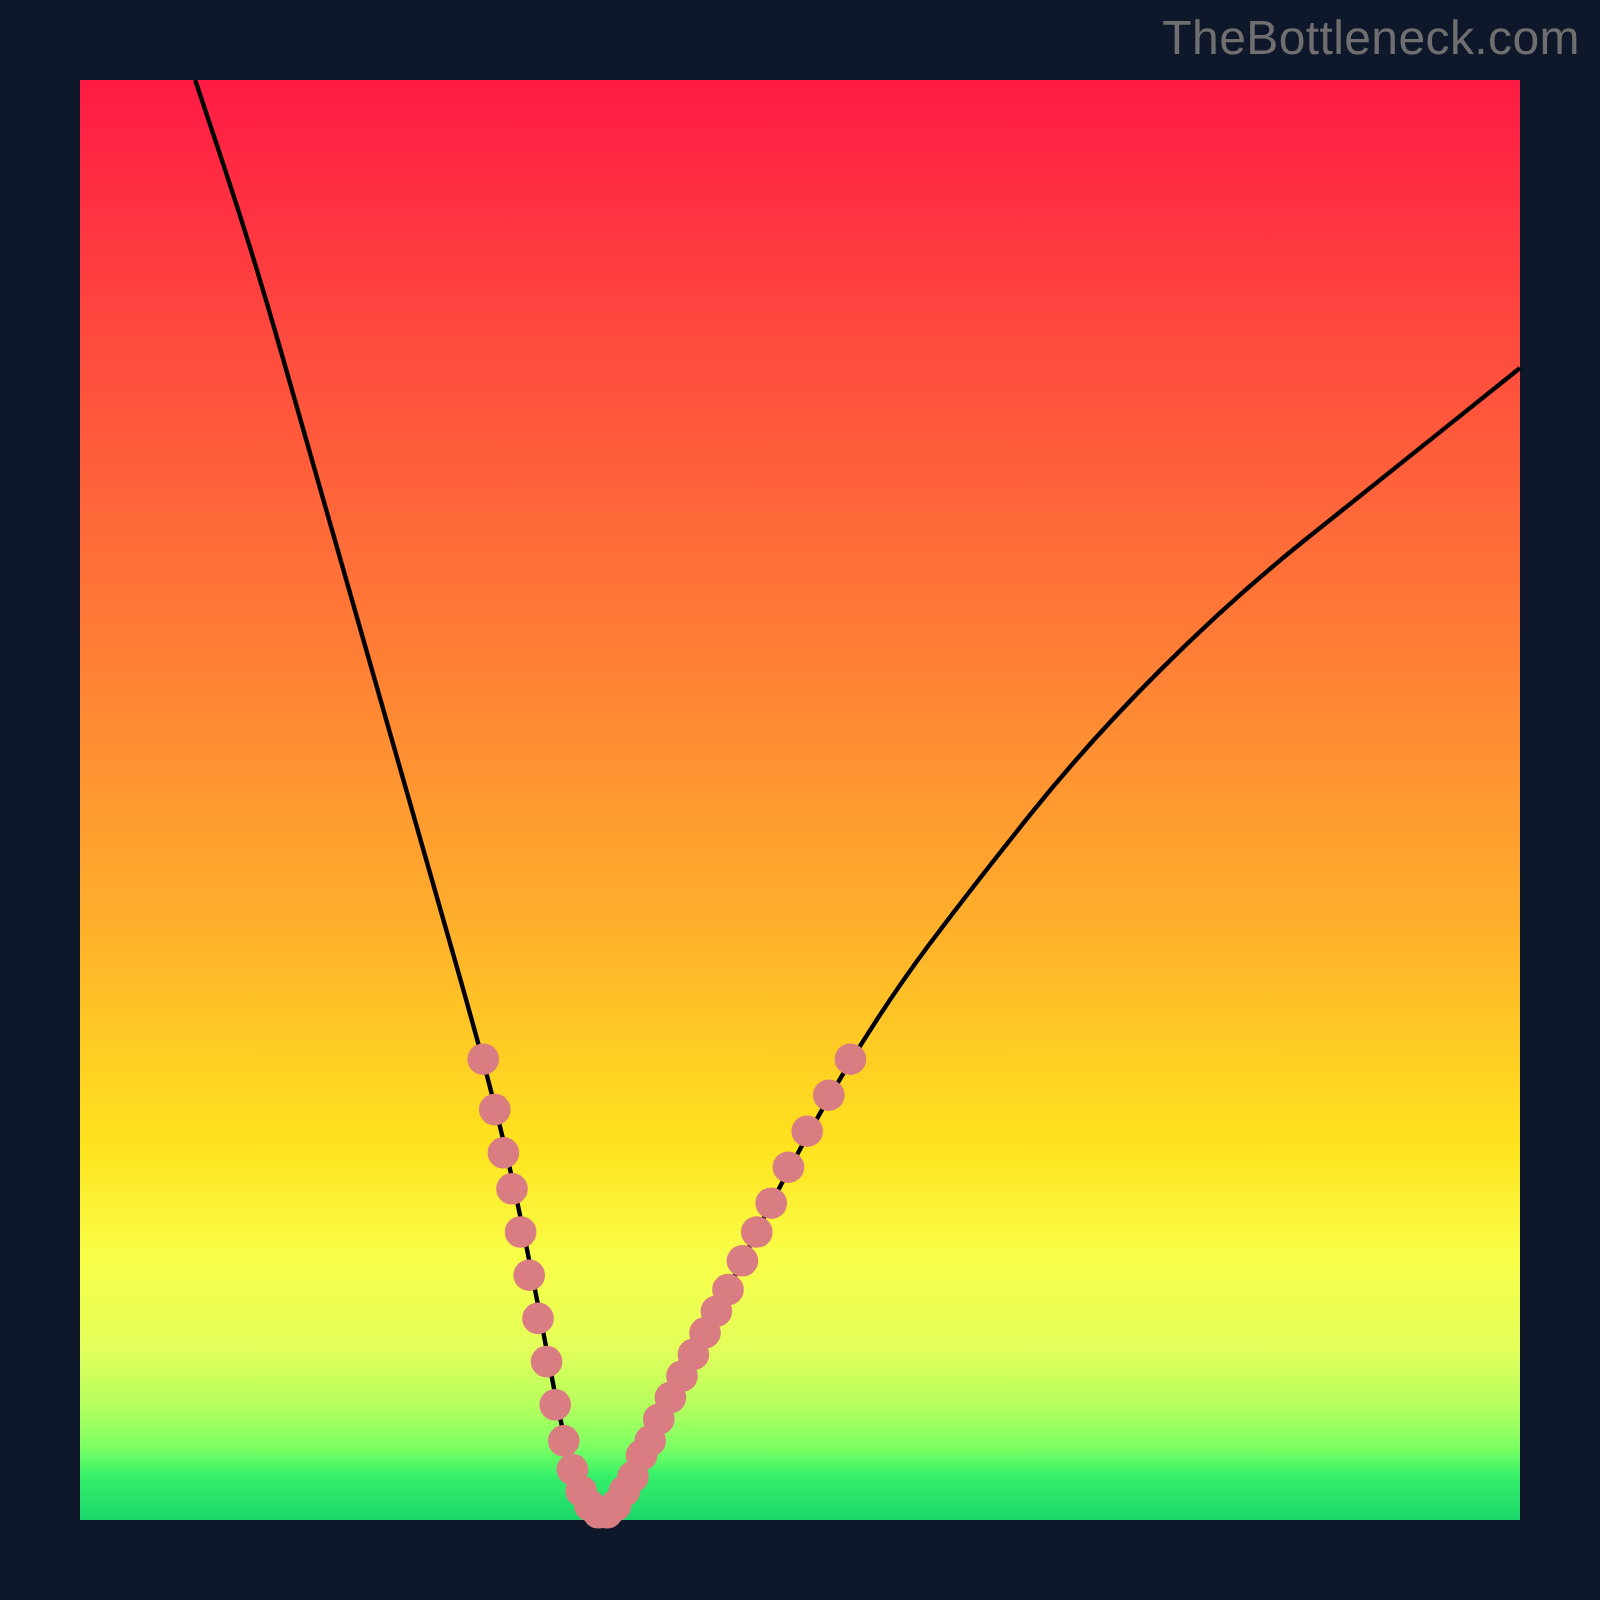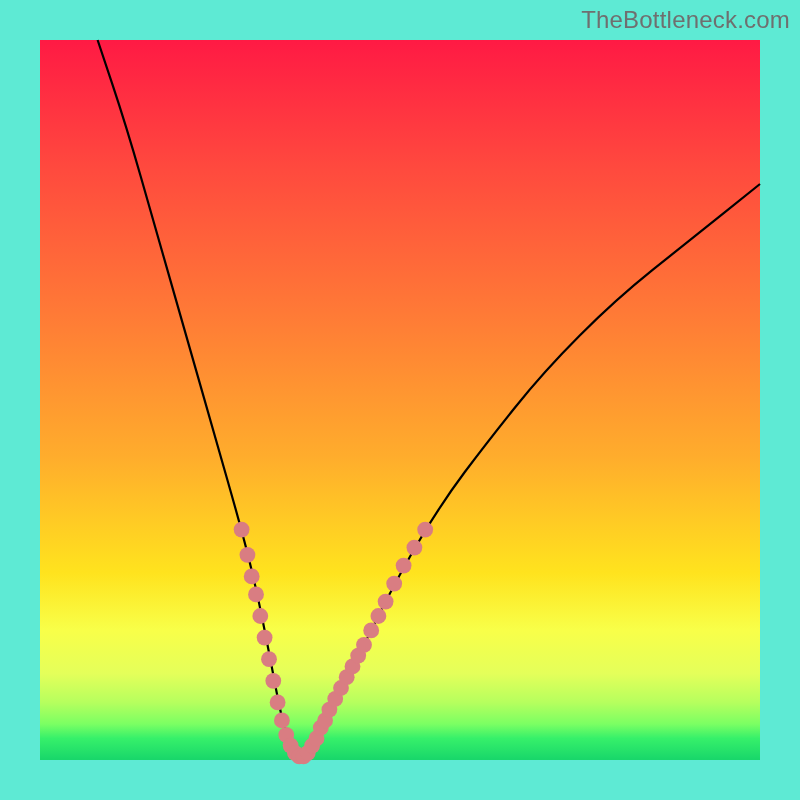--- a/index.html
+++ b/index.html
@@ -8,21 +8,21 @@
     width: 800px;
     height: 800px;
     overflow: hidden;
     font-family: Arial, Helvetica, sans-serif;
     background: #000;
   }
   .frame {
     position: relative;
     width: 800px;
     height: 800px;
-    background: #5eead4;
+    background: #0f172a;
   }
   .plot-area {
     position: absolute;
     left: 40px;
     top: 40px;
     width: 720px;
     height: 720px;
     
     background: linear-gradient(to bottom,
       var(--c0) 0%,

